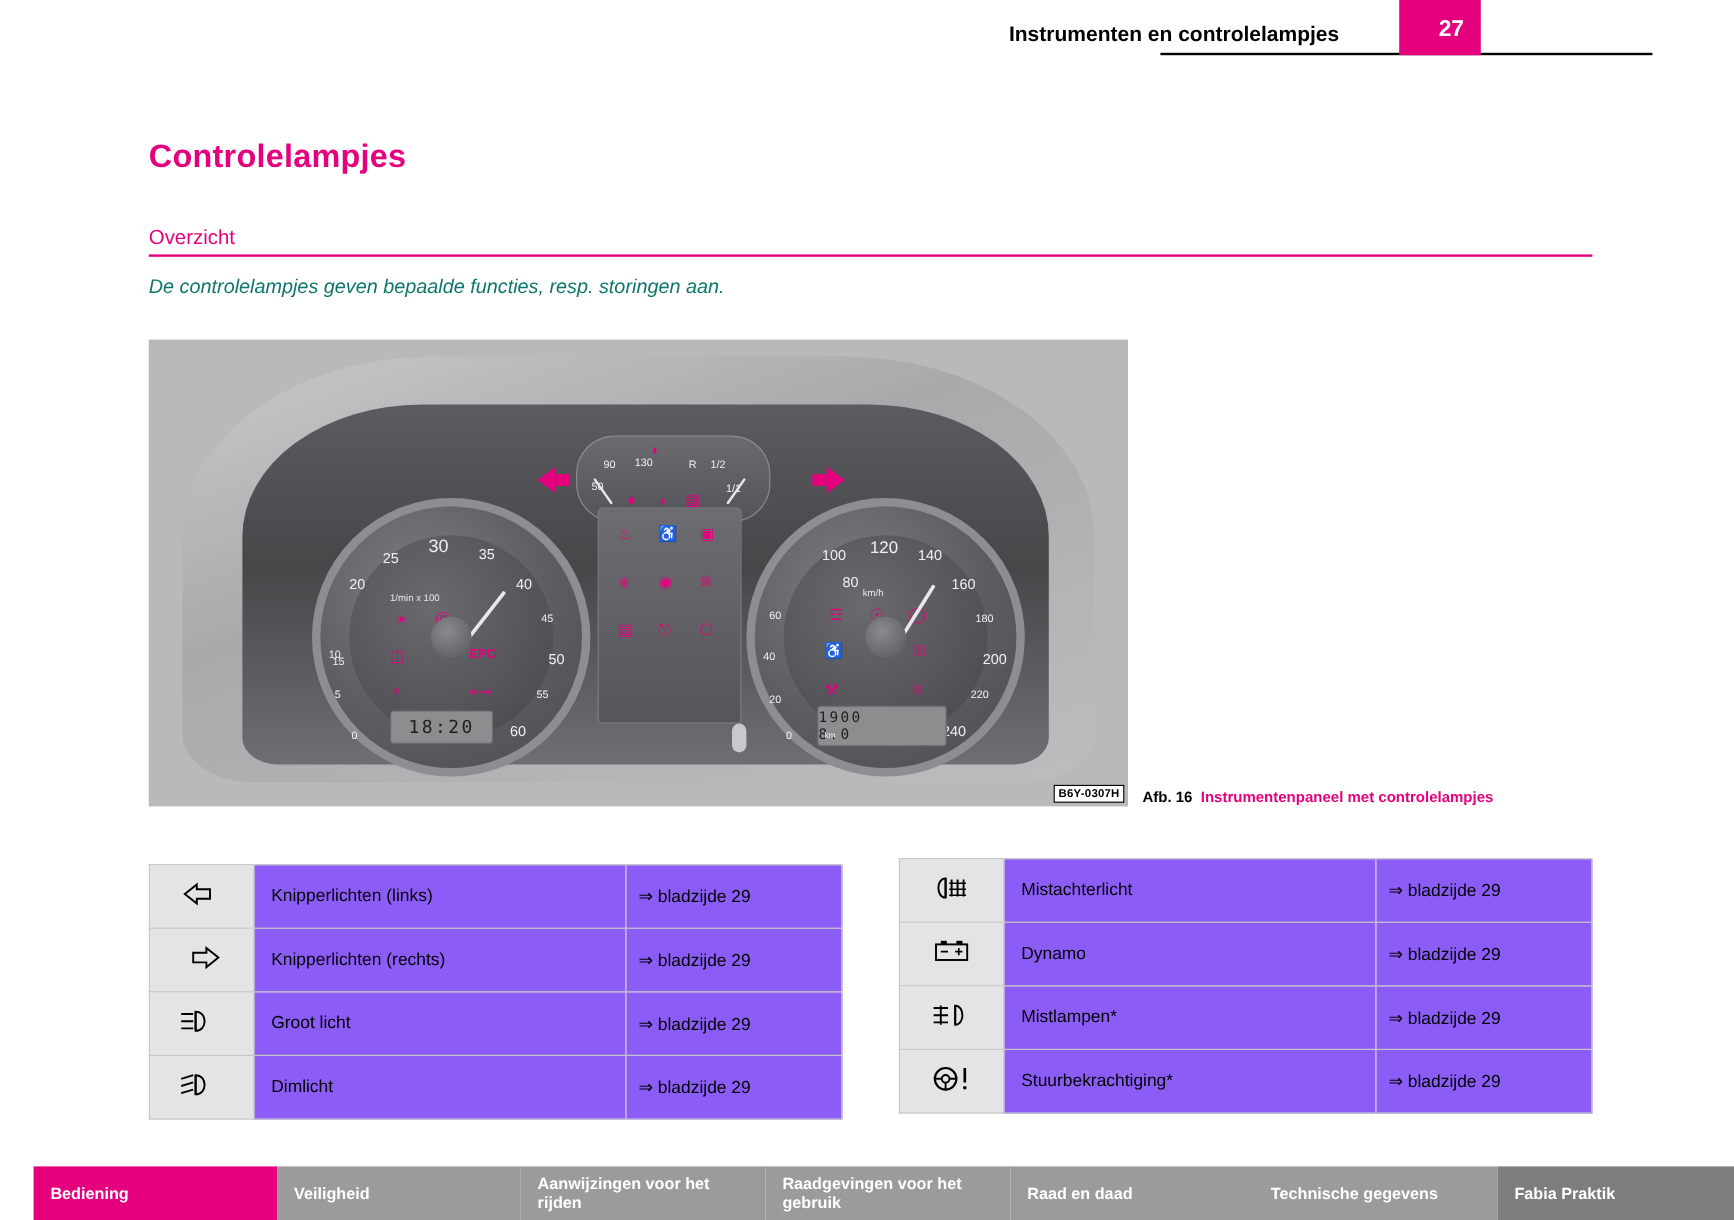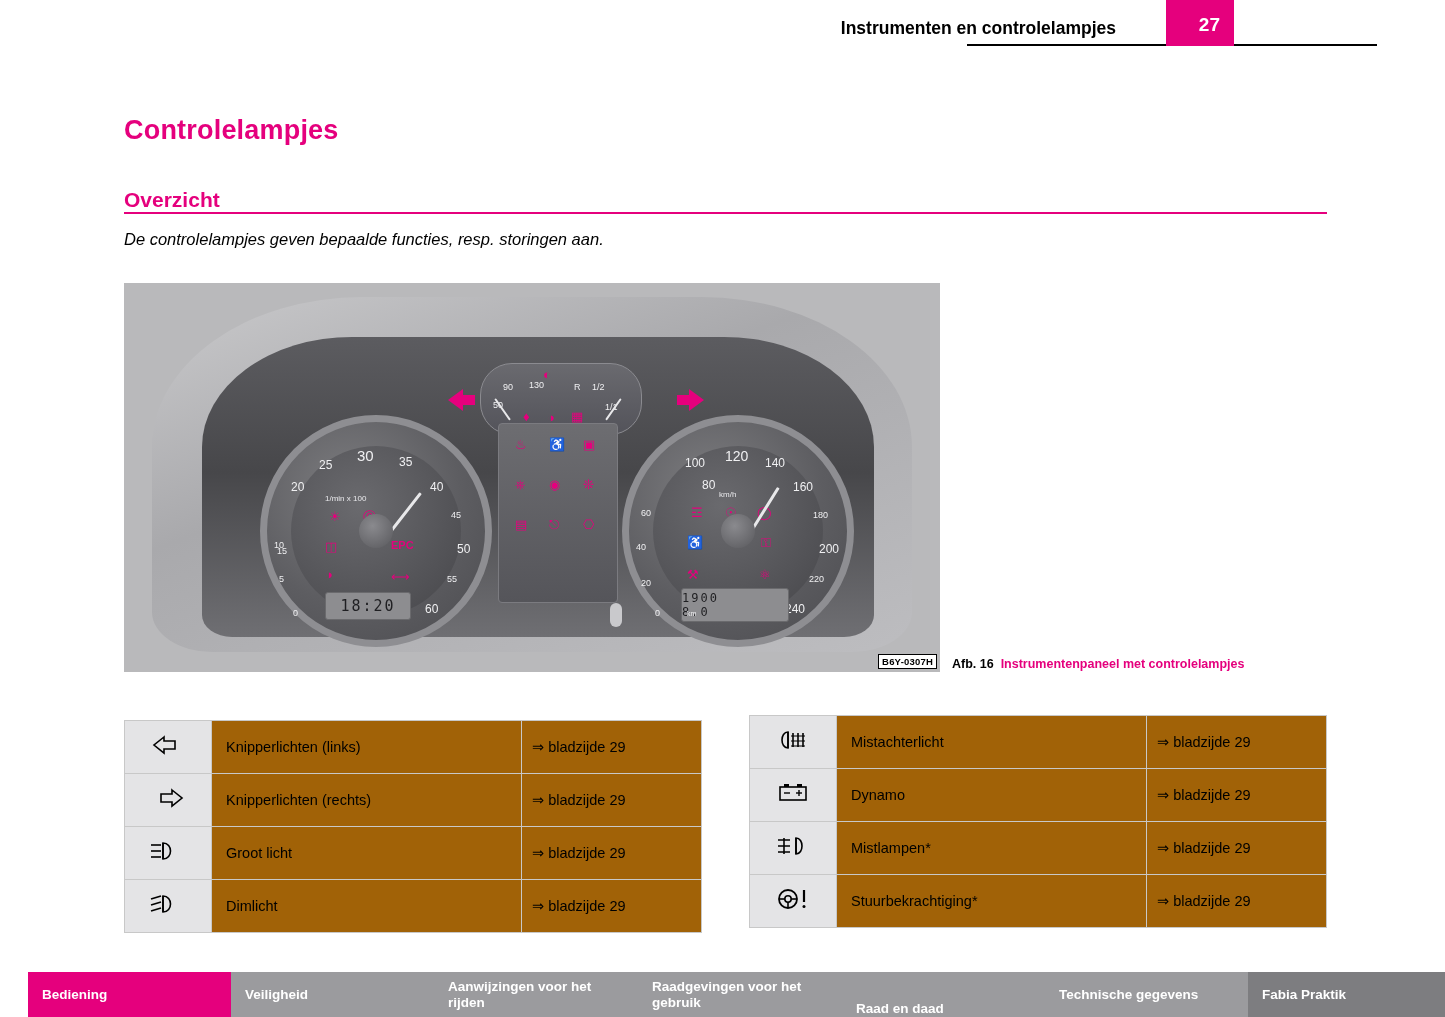--- a/index.html
+++ b/index.html
@@ -63,39 +63,39 @@
     top: 115px;
     font-size: 27px;
     font-weight: bold;
     color: #e5007d;
     letter-spacing: 0.2px;
   }
   .h2 {
     position: absolute;
     left: 124px;
     top: 188px;
-    font-size: 21px;
-    font-weight: bold;
+    font-size: 17px;
+    font-weight: normal;
     color: #e5007d;
   }
   .h2-rule {
     position: absolute;
     left: 124px;
     top: 212px;
     width: 1203px;
     height: 1.5px;
     background: #e5007d;
   }
   .intro {
     position: absolute;
     left: 124px;
     top: 230px;
     font-size: 16.5px;
     font-style: italic;
-    color: #000000;
+    color: #0f766e;
   }
 
   
   .figure {
     position: absolute;
     left: 124px;
     top: 283px;
     width: 816px;
     height: 389px;
     background: #b9b9bb;
@@ -226,21 +226,21 @@
   
   .tbl {
     position: absolute;
     border-collapse: collapse;
     border: 1px solid #c8c8c8;
   }
   .tbl-left { left: 124px; top: 720px; width: 578px; }
   .tbl-right { left: 749px; top: 715px; width: 578px; }
   .tbl td {
     border: 1px solid #c8c8c8;
-    background: #a16207;
+    background: #8b5cf6;
     height: 50px;
     vertical-align: middle;
   }
   .tbl .c-icon { width: 84px; text-align: center; background: #e4e4e6; }
   .tbl .c-label { padding-left: 14px; font-size: 14.5px; color: #000; }
   .tbl .c-ref { width: 168px; padding-left: 10px; font-size: 14.5px; color: #000; white-space: nowrap; }
 
   
   .footer {
     position: absolute;
@@ -497,21 +497,21 @@
   </div>
   <div class="f-cell f-grey" style="width:203px;">
     <span>Veiligheid</span>
   </div>
   <div class="f-cell f-grey" style="width:204px;">
     <span>Aanwijzingen voor het rijden</span>
   </div>
   <div class="f-cell f-grey" style="width:204px;">
     <span>Raadgevingen voor het gebruik</span>
   </div>
-  <div class="f-cell f-grey" style="width:203px;align-items:flex-end;">
+  <div class="f-cell f-grey" style="width:203px;">
     <span>Raad en daad</span>
   </div>
   <div class="f-cell f-grey" style="width:203px;">
     <span>Technische gegevens</span>
   </div>
   <div class="f-cell f-dark" style="width:197px;">
     <span>Fabia Praktik</span>
   </div>
 </div>
 

